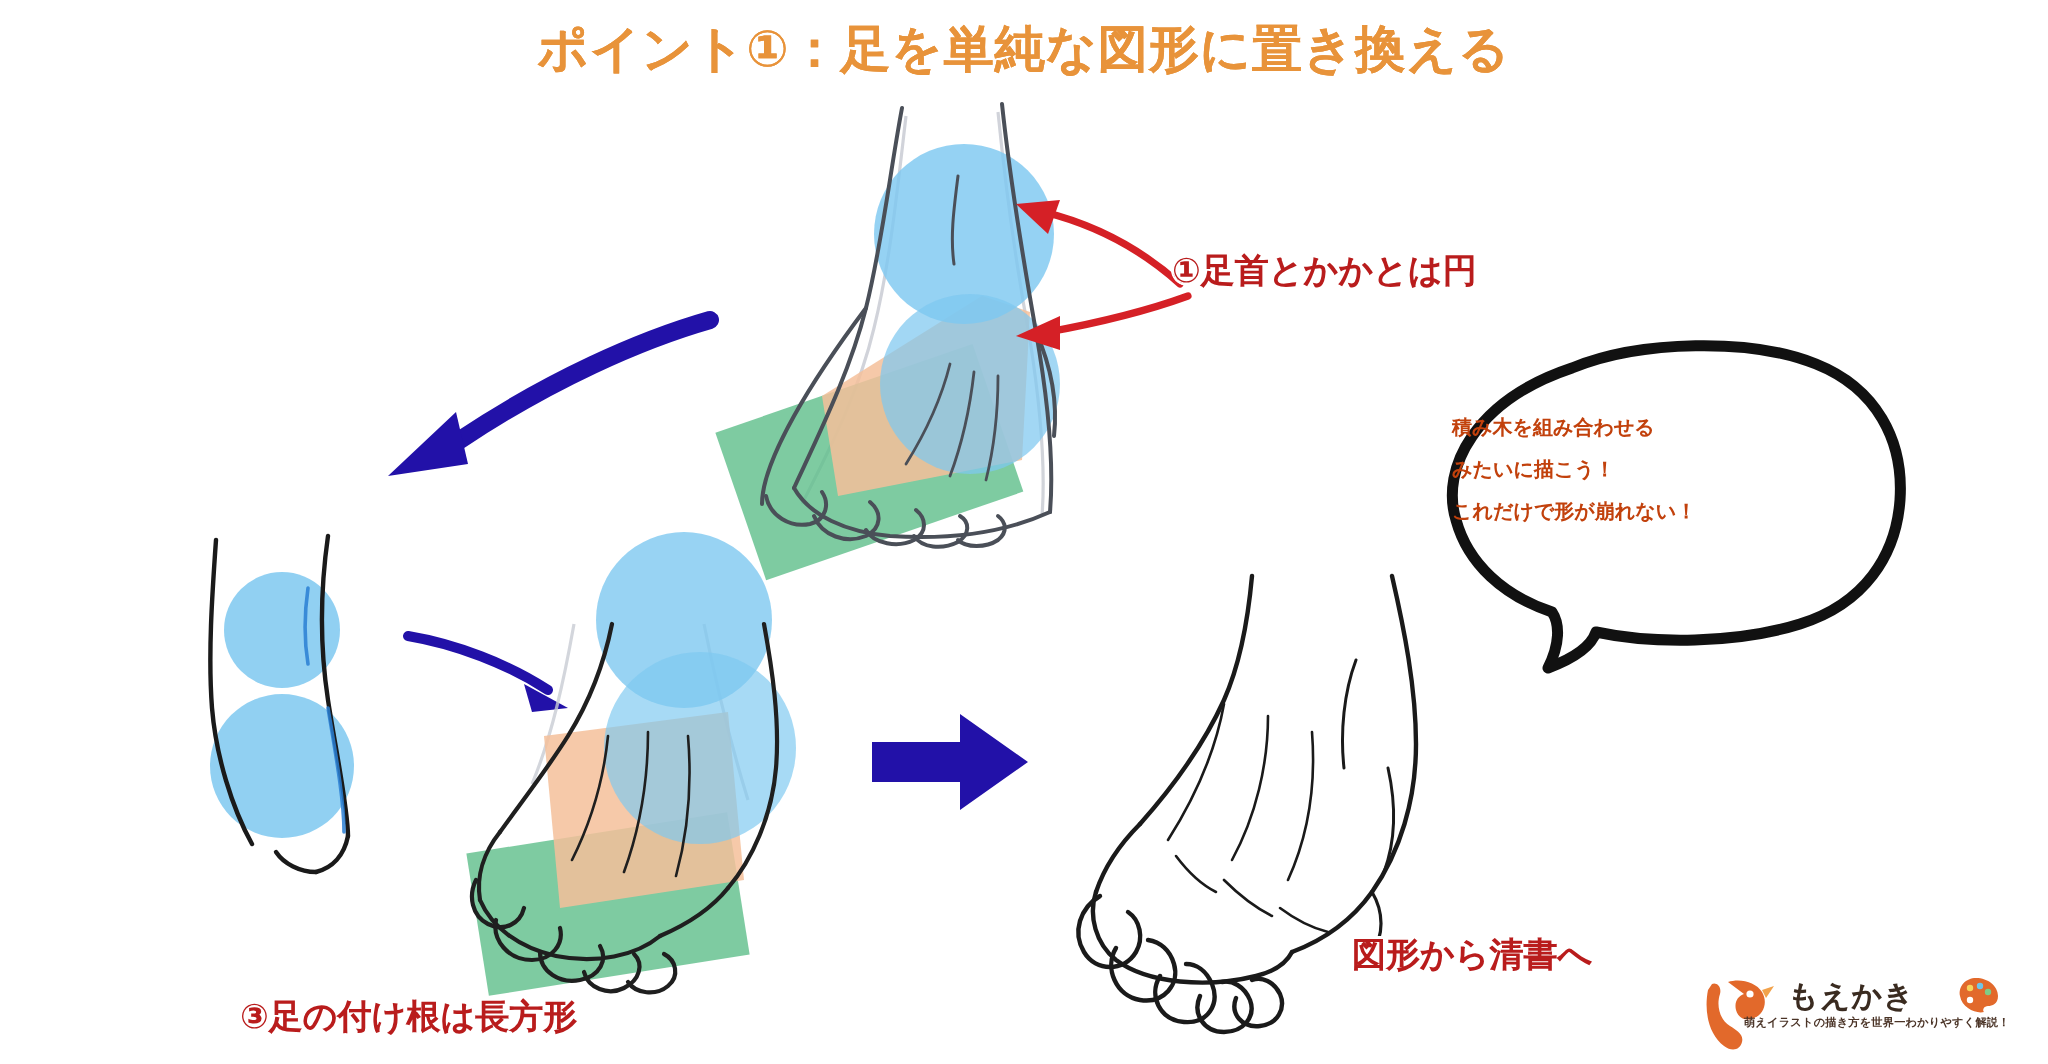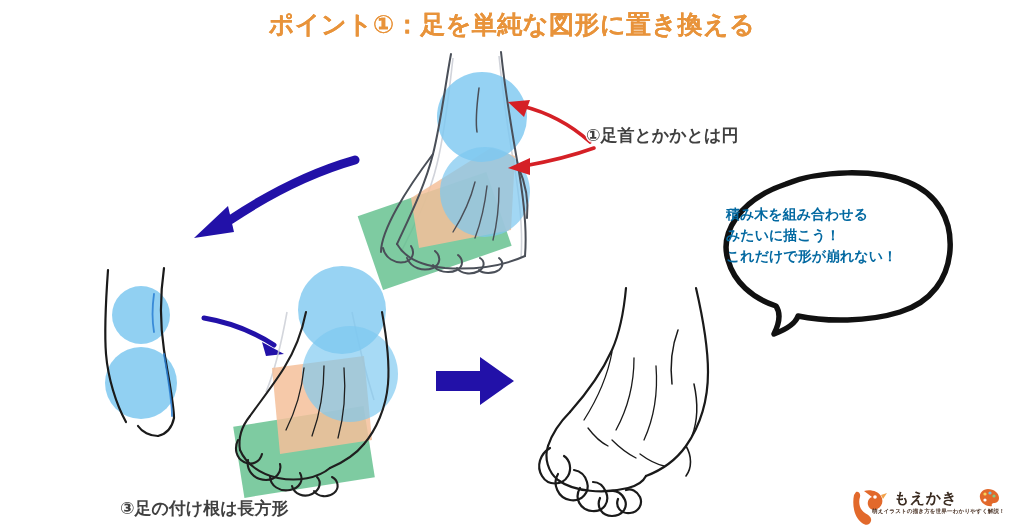--- a/index.html
+++ b/index.html
@@ -38,40 +38,40 @@
     text-align: center;
     font-size: 25px;
     font-weight: bold;
     letter-spacing: 0.5px;
     color: #E8933A;
     white-space: nowrap;
   }
 
   
   .red-label {
-    color: #404040;
+    color: #b91c1c;
     font-weight: bold;
     font-size: 17px;
     white-space: nowrap;
     text-shadow:
       1.5px 0 0 #fff, -1.5px 0 0 #fff, 0 1.5px 0 #fff, 0 -1.5px 0 #fff,
       1px 1px 0 #fff, -1px -1px 0 #fff, 1px -1px 0 #fff, -1px 1px 0 #fff;
   }
   #label-1 { left: 586px; top: 124px; }
   #label-2 { left: 183px; top: 250px; }
   #label-3 { left: 120px; top: 497px; }
   #label-4 { left: 676px; top: 466px; }
 
   
   #bubble-text {
     left: 726px; top: 204px;
     width: 210px;
-    color: #0369a1;
-    font-weight: bold;
-    font-size: 14px;
+    color: #c2410c;
+    font-weight: bold;
+    font-size: 10px;
     line-height: 21px;
     white-space: pre-line;
   }
 
   
   #logo {
     left: 846px; top: 487px;
     width: 172px; height: 42px;
     background: #ffffff;
   }
@@ -283,20 +283,21 @@
         <path d="M156 78 C158 104 154 130 144 152" stroke-width="1.3"></path>
         <path d="M88 140 C94 148 100 154 108 158" stroke-width="1.3"></path>
         <path d="M112 152 C120 160 128 166 136 170" stroke-width="1.3"></path>
         <path d="M140 166 C148 172 156 176 164 178" stroke-width="1.3"></path>
 
         <path d="M186 158 C192 168 192 180 186 188" stroke-width="1.6"></path>
       </g>
     </svg>
   </div>
 
+  <div class="abs red-label" id="label-4">図形から清書へ</div>
 
   <div class="abs" style="left:700px; top:172px; width:260px; height:165px;">
     <svg width="260" height="165" viewBox="0 0 260 165">
       <path d="M86 12 C120 -2 176 -3 208 10 C238 22 252 48 250 78
                C248 106 232 130 200 140 C168 150 126 150 98 144
                C96 150 90 156 74 162 C80 150 80 140 76 134
                C52 126 34 110 28 88 C20 62 38 28 86 12 Z" fill="#ffffff" stroke="#111111" stroke-width="5.5" stroke-linejoin="round"></path>
     </svg>
   </div>
   <div class="abs" id="bubble-text">積み木を組み合わせる

